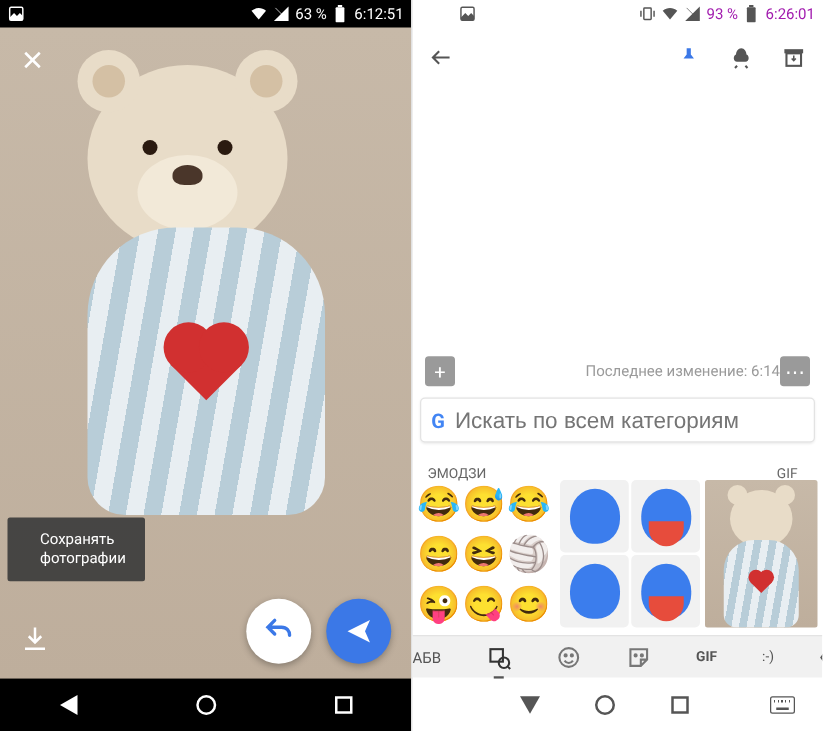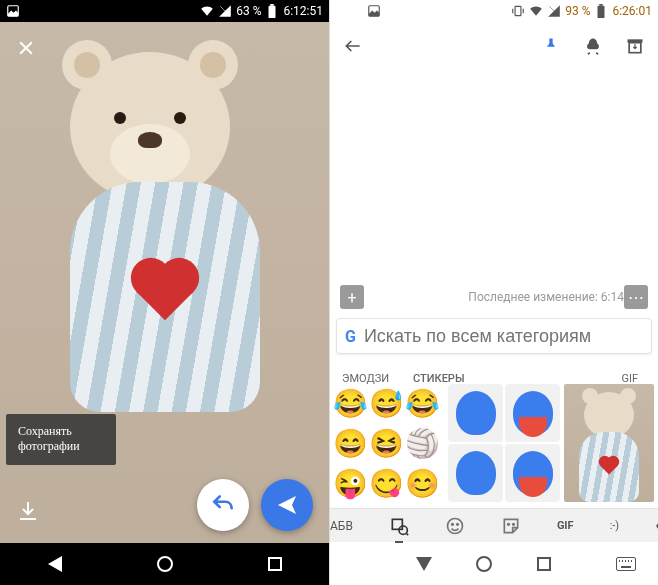--- a/index.html
+++ b/index.html
@@ -5,21 +5,21 @@
   * { box-sizing: border-box; margin: 0; padding: 0; }
   body { font-family: Roboto, Arial, sans-serif; background: #fff; width: 658px; height: 585px; overflow: hidden; }
   .container { display: flex; width: 658px; height: 585px; }
   .pane { width: 329px; height: 585px; position: relative; overflow: hidden; }
   .pane-left { background: #000; }
   .pane-right { background: #fff; border-left: 1px solid #ddd; }
 
   
   .statusbar { position: absolute; top: 0; left: 0; right: 0; height: 22px; display: flex; justify-content: flex-end; align-items: center; padding: 0 6px; font-size: 12px; gap: 4px; z-index: 10; }
   .statusbar.dark { color: #fff; }
-  .statusbar.light { color: #a16207; background: #fff; margin-left: 31px; }
+  .statusbar.light { color: #a21caf; background: #fff; margin-left: 31px; }
   .statusbar .sb-left { margin-right: auto; display: flex; gap: 4px; align-items: center; }
   .sb-icon { width: 14px; height: 14px; display: inline-flex; align-items: center; justify-content: center; }
 
   
   .navbar { position: absolute; bottom: 0; left: 0; right: 0; height: 42px; background: #000; display: flex; justify-content: space-around; align-items: center; }
   .navbar.light { background: #fff; }
   .nav-tri { width: 0; height: 0; border-top: 8px solid transparent; border-bottom: 8px solid transparent; border-right: 14px solid #fff; }
   .nav-circle { width: 16px; height: 16px; border: 2px solid #fff; border-radius: 50%; }
   .nav-square { width: 14px; height: 14px; border: 2px solid #fff; }
   .navbar.light .nav-tri { border-right-color: #555; }
@@ -39,21 +39,21 @@
   .bear-snout { position:absolute; bottom:18px; left:50%; transform:translateX(-50%); width:80px; height:60px; background:#f2e9d8; border-radius:50%; }
   .bear-nose { position:absolute; top:8px; left:50%; transform:translateX(-50%); width:24px; height:16px; background:#4a362a; border-radius:50% 50% 40% 40%; }
   .bear-eye { position:absolute; top:60px; width:12px; height:12px; background:#2a1a10; border-radius:50%; }
   .bear-eye.l { left:44px; } .bear-eye.r { right:44px; }
   .bear-body { width: 190px; height: 230px; background: repeating-linear-gradient(100deg, #b8cdd8 0 14px, #e8eef2 14px 28px); border-radius: 70px 70px 30px 30px; margin: -20px auto 0; position: relative; }
   .heart { position:absolute; top:90px; left:50%; transform:translateX(-50%) rotate(-45deg); width:40px; height:40px; background:#d13030; }
   .heart::before, .heart::after { content:""; position:absolute; width:40px; height:40px; background:#d13030; border-radius:50%; }
   .heart::before { top:-20px; left:0; } .heart::after { top:0; left:20px; }
 
   .close-x { position: absolute; top: 36px; left: 14px; color: #fff; z-index: 5; width: 24px; height: 24px; display:flex; align-items:center; justify-content:center; cursor:pointer; }
-  .tooltip { position: absolute; left: 6px; bottom: 120px; background: rgba(60,60,60,0.92); color: #fff; font-size: 12px; padding: 10px 12px; border-radius: 2px; max-width: 110px; line-height: 1.3; font-family: Liberation Serif, serif; }
+  .tooltip { position: absolute; left: 6px; bottom: 120px; background: rgba(60,60,60,0.92); color: #fff; font-size: 12px; padding: 10px 26px; border-radius: 2px; max-width: 110px; line-height: 1.3; }
   .dl-icon { position: absolute; left: 16px; bottom: 60px; color: #fff; width: 26px; height: 26px; }
   .fab { position: absolute; bottom: 54px; width: 52px; height: 52px; border-radius: 50%; display:flex; align-items:center; justify-content:center; box-shadow: 0 2px 6px rgba(0,0,0,0.3); }
   .fab-undo { right: 80px; background: #fff; color: #3b78e7; }
   .fab-send { right: 16px; background: #3b78e7; color: #fff; }
 
   
   .appbar { position: absolute; top: 22px; left: 0; right: 0; height: 48px; display: flex; align-items: center; padding: 0 12px; gap: 20px; }
   .appbar .spacer { flex: 1; }
   .appbar svg, .appbar .ico { color: #555; }
   .ico { width: 22px; height: 22px; display:inline-flex; align-items:center; justify-content:center; }
@@ -250,21 +250,20 @@
       <div class="sq-btn">⋯</div>
     </div>
 
     <div class="search-row">
       <span class="g-logo"><span class="b">G</span></span>
       <input type="text" placeholder="Искать по всем категориям" style="">
     </div>
 
     <div class="tabs-row">
       <div class="tab-h">ЭМОДЗИ</div>
-      <div class="tab-h active">СТИКЕРЫ</div>
       <div class="tab-h" style="margin-left:auto;padding-right:20px">GIF</div>
     </div>
 
     <div class="cat-scroll">
       <div class="cat-cell emoji-grid">
         <span>😂</span>
         <span>😅</span>
         <span>😂</span>
         <span>😄</span>
         <span>😆</span>

